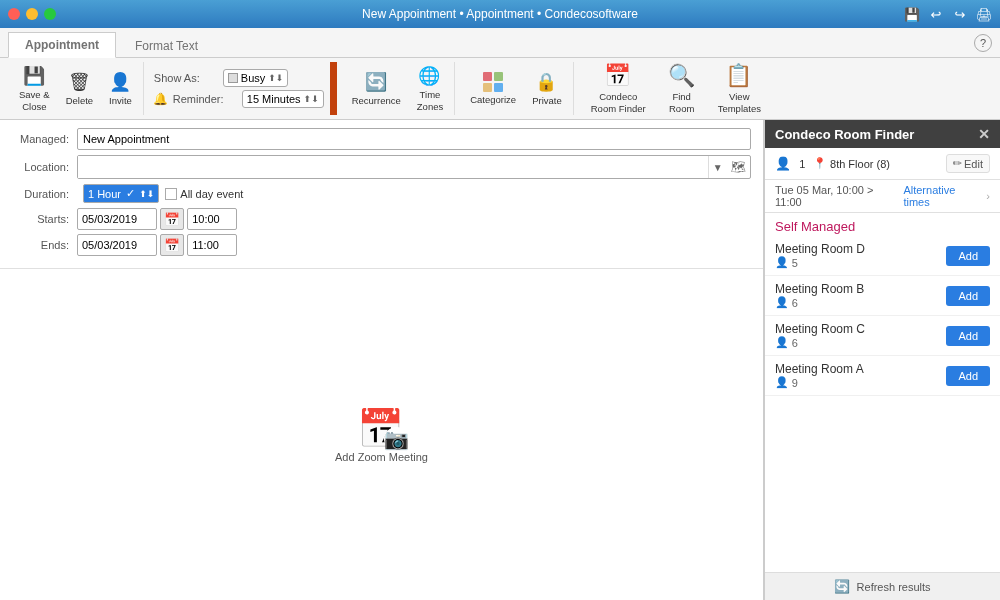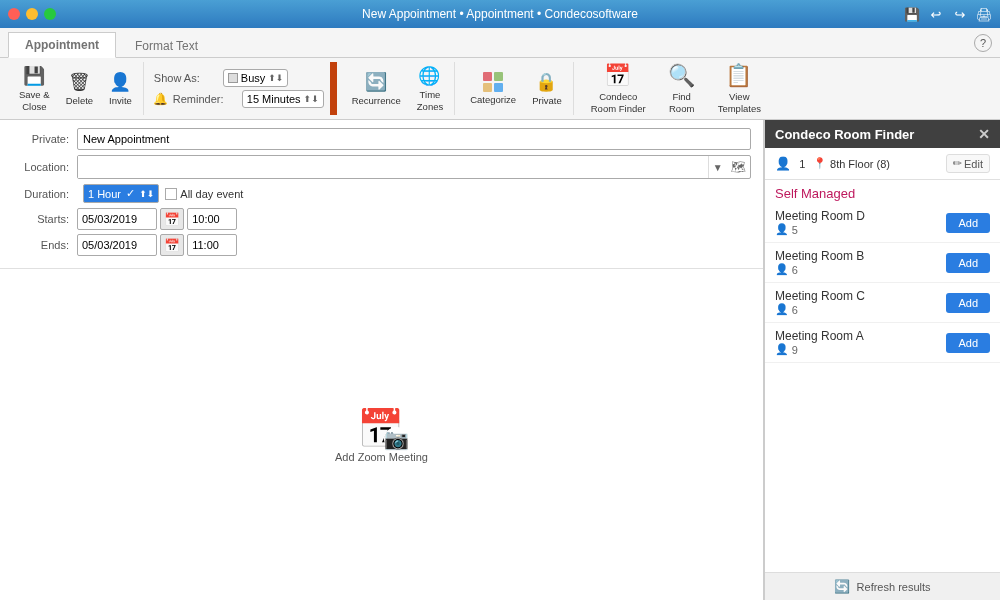--- a/index.html
+++ b/index.html
@@ -558,21 +558,21 @@
     </div>
   </div>
 </div>
 
 <div class="main-area">
 
   <div class="form-area">
     <div class="form-fields">
 
       <div class="form-row">
-        <span class="form-label">Private:</span>
+        <span class="form-label">Managed:</span>
         <input class="form-input" type="text" value="New Appointment" style="">
       </div>
 
       <div class="form-row">
         <span class="form-label">Location:</span>
         <div class="location-wrapper">
           <input class="location-input" type="text" style="">
           <span class="location-btn">▼</span>
           <span class="location-icon-btn">🗺</span>
         </div>
@@ -630,20 +630,25 @@
         <span>1</span>
         <div class="rf-floor">
           <span class="rf-floor-icon">📍</span>
           <span>8th Floor (8)</span>
         </div>
       </div>
       <div class="rf-edit-btn">
         <span>✏</span>
         <span>Edit</span>
       </div>
+    </div>
+    <div class="rf-date-bar">
+      <span>Tue 05 Mar, 10:00  &gt;  11:00</span>
+      <span class="alt-times">Alternative times</span>
+      <span style="color:#aaa;font-size:11px;">›</span>
     </div>
     <div class="rf-section-title">Self Managed</div>
     <div class="rf-rooms">
       <div class="rf-room-item">
         <div class="rf-room-info">
           <span class="rf-room-name">Meeting Room D</span>
           <span class="rf-room-cap">
             <span>👤</span>
             <span>5</span>
           </span>

